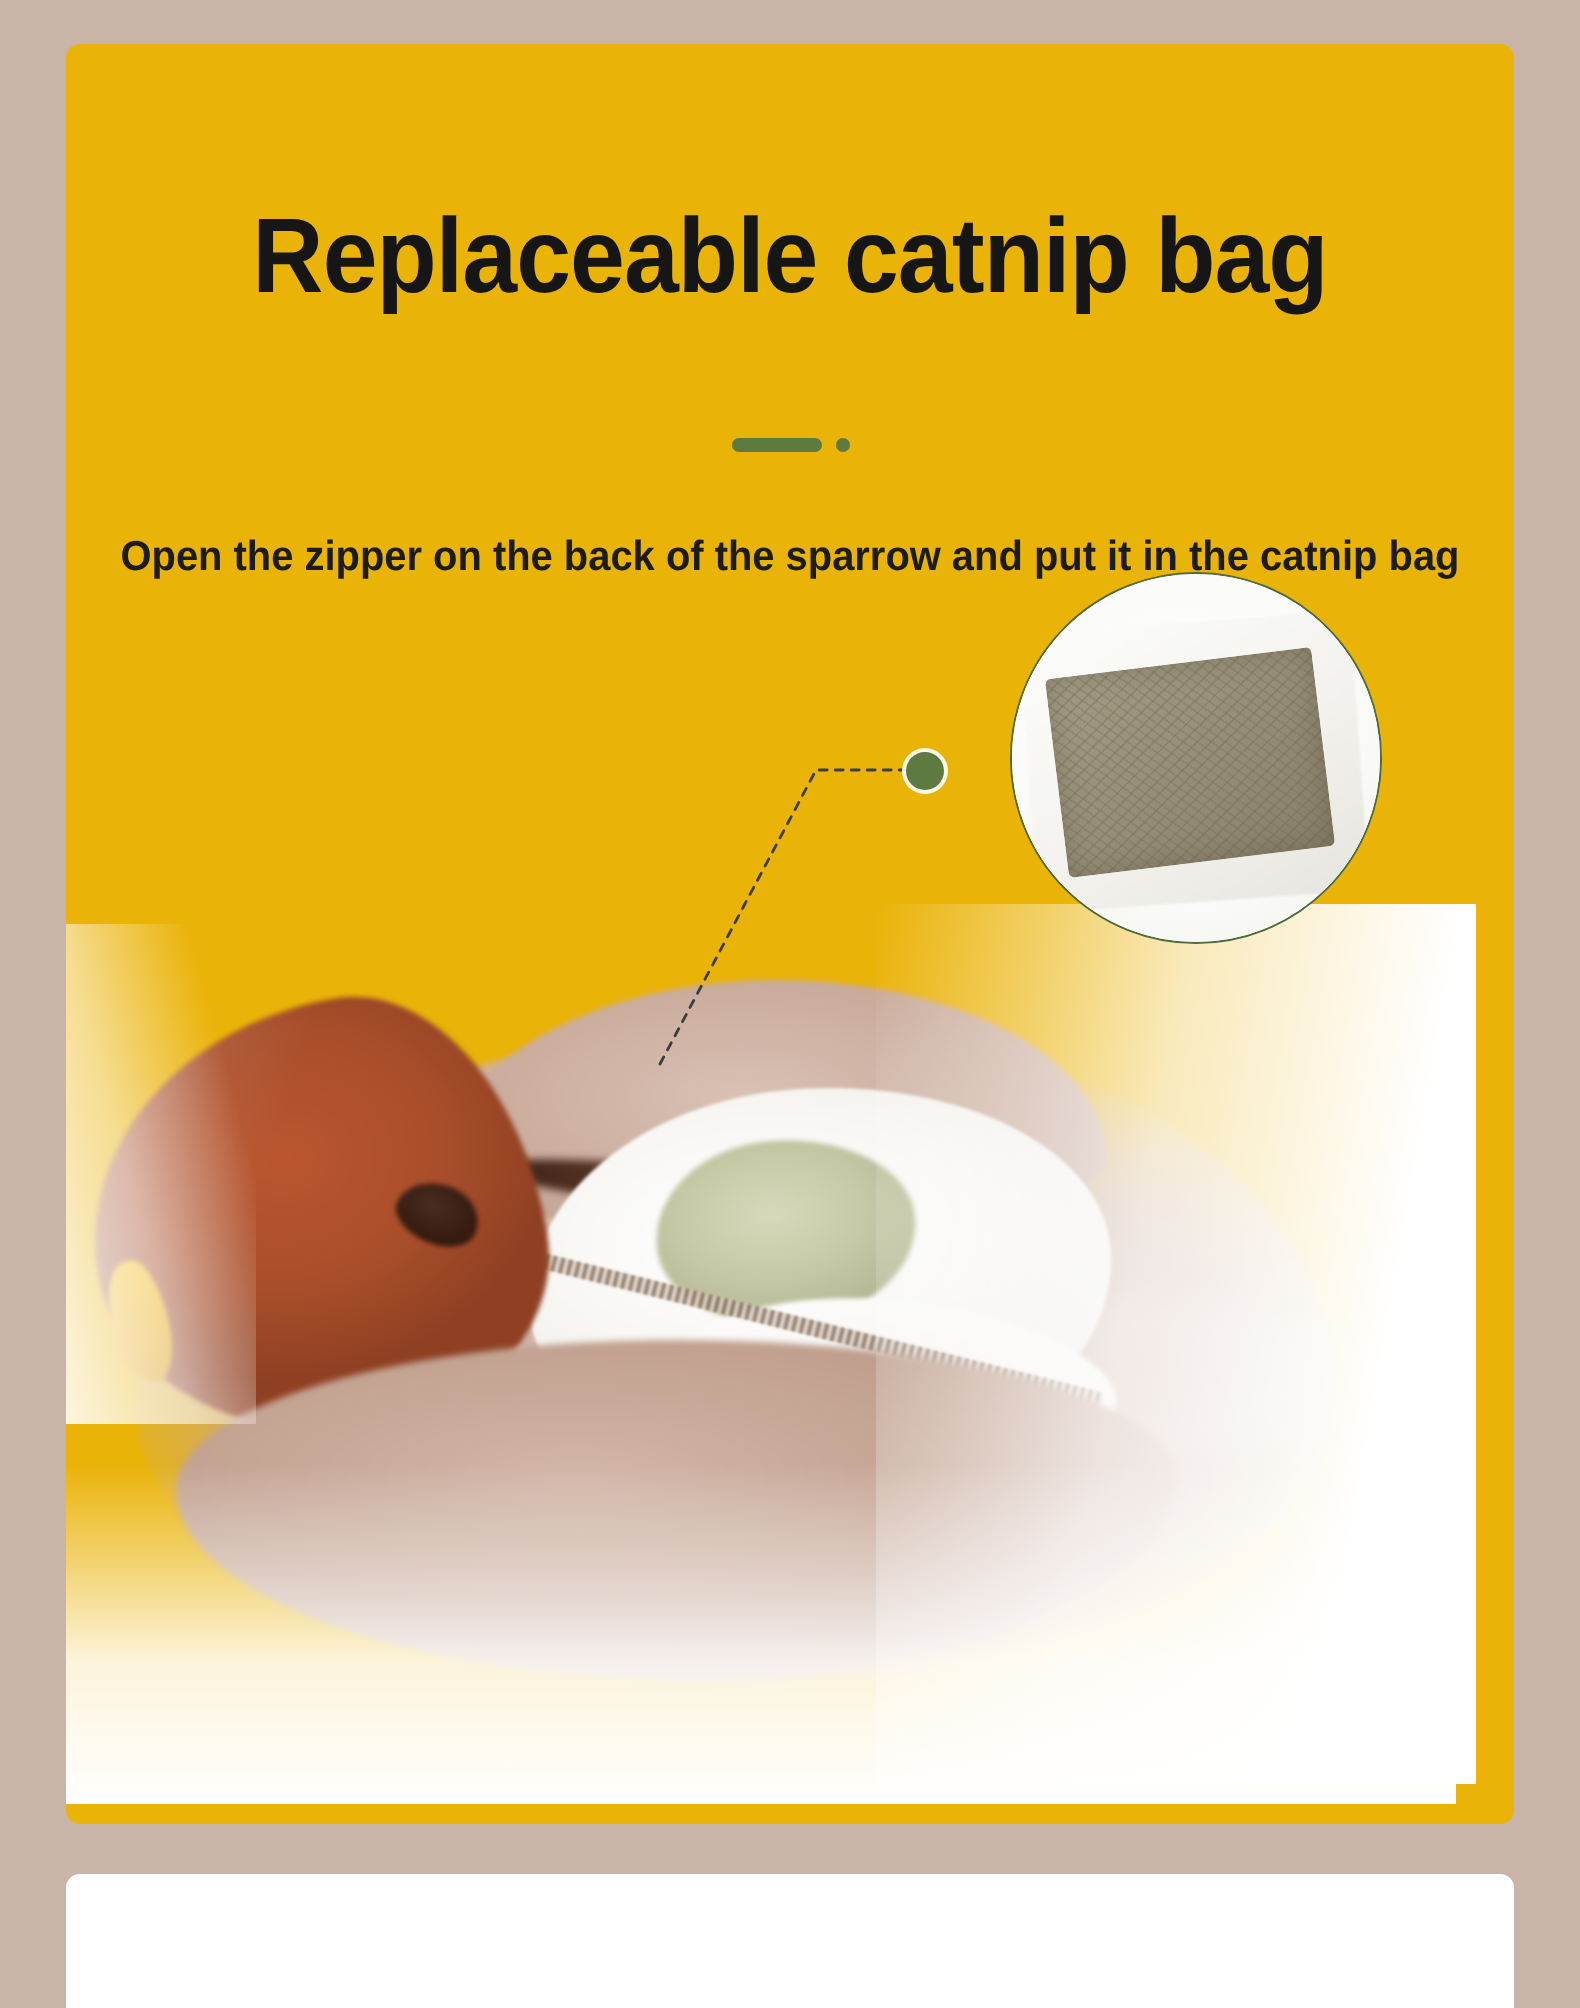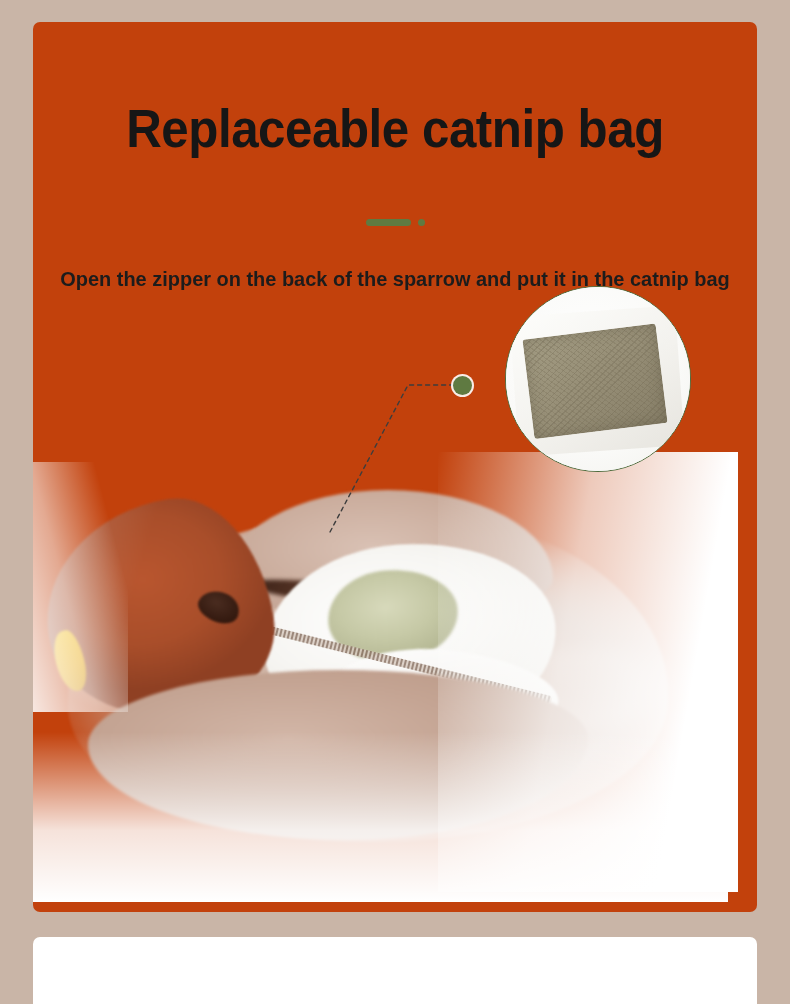--- a/index.html
+++ b/index.html
@@ -24,21 +24,21 @@
     background:#c9b5a7;
   }
 
   
   #card-main {
     position:absolute;
     left:33px;
     top:22px;
     width:724px;
     height:890px;
-    background:#c2410c;
+    background:#eab308;
     border-radius:7px;
     overflow:hidden;
   }
 
   
   #card-secondary {
     position:absolute;
     left:33px;
     top:937px;
     width:724px;

